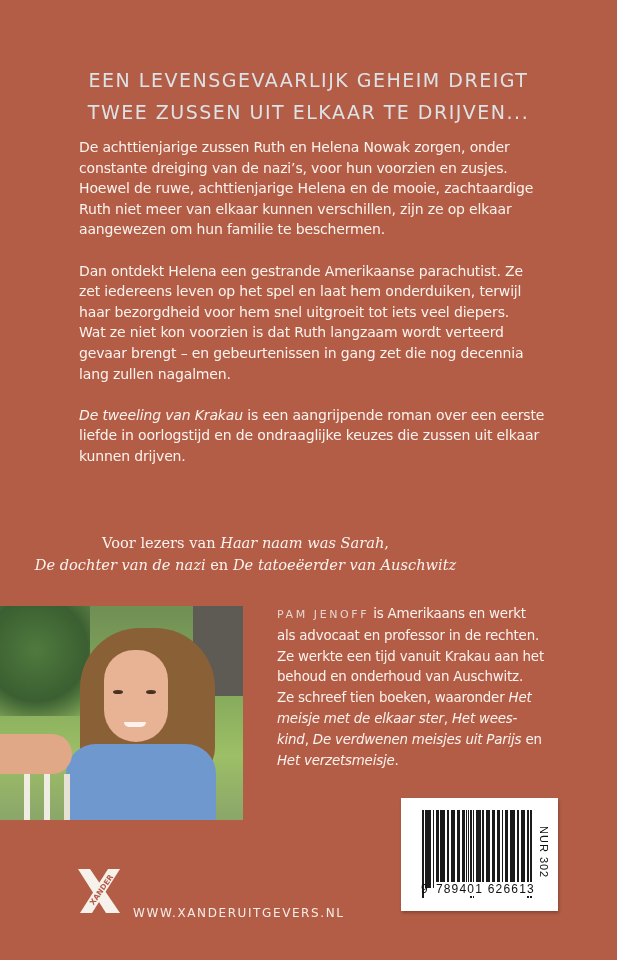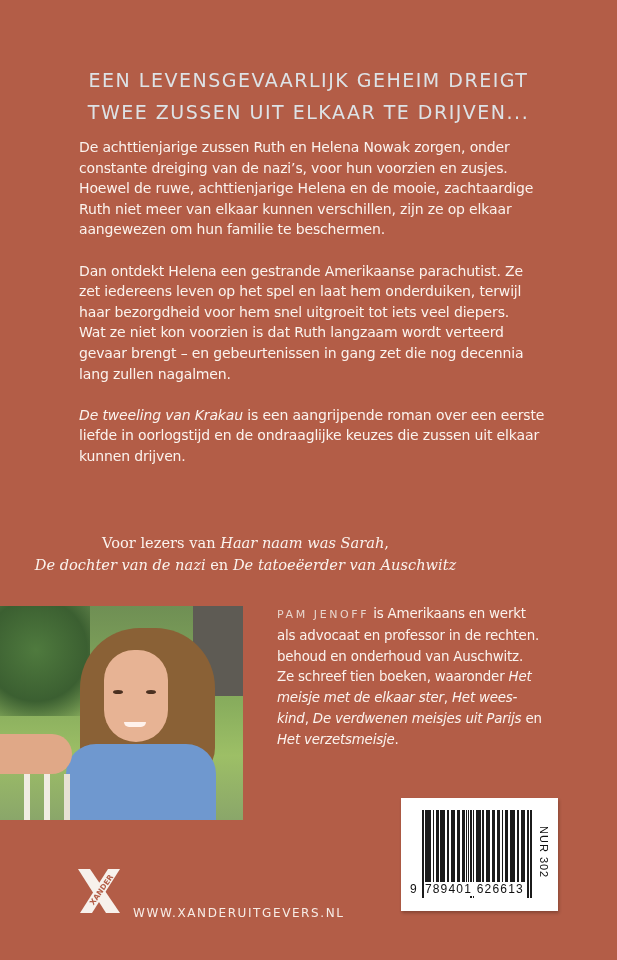--- a/index.html
+++ b/index.html
@@ -174,21 +174,21 @@
     }
     .barcode-bars {
       position: absolute;
       left: 21px;
       top: 12px;
       width: 110px;
       height: 88px;
     }
     .barcode-digits {
       position: absolute;
-      left: 9px;
+      left: 20px;
       top: 84px;
       font-family: "Liberation Sans", sans-serif;
       font-size: 12px;
       color: #111;
       letter-spacing: 1.2px;
       background: transparent;
       white-space: nowrap;
     }
     .barcode-digits span.lead { margin-right: 6px; }
     .nur {
@@ -266,20 +266,21 @@
   <div class="eye" style="left:113px"></div>
   <div class="eye" style="left:146px"></div>
   <div class="mouth"></div>
   <div class="arm"></div>
   <div class="chair"></div>
 </div>
 
 <div class="bio">
   <span class="line"><span class="name" style="text-transform:uppercase">Pam Jenoff</span><span> is Amerikaans en werkt</span></span>
   <span class="line">als advocaat en professor in de rechten.</span>
+  <span class="line">Ze werkte een tijd vanuit Krakau aan het</span>
   <span class="line">behoud en onderhoud van Auschwitz.</span>
   <span class="line"><span>Ze schreef tien boeken, waaronder </span><em>Het</em></span>
   <span class="line"><em>meisje met de elkaar ster</em><span>, </span><em>Het wees-</em></span>
   <span class="line"><em>kind</em><span>, </span><em>De verdwenen meisjes uit Parijs</em><span> en</span></span>
   <span class="line"><em>Het verzetsmeisje</em><span>.</span></span>
 </div>
 
 <div class="barcode-box">
   <svg class="barcode-bars" viewBox="0 0 110 88" preserveAspectRatio="none">
     <g fill="#1b1b1b">

